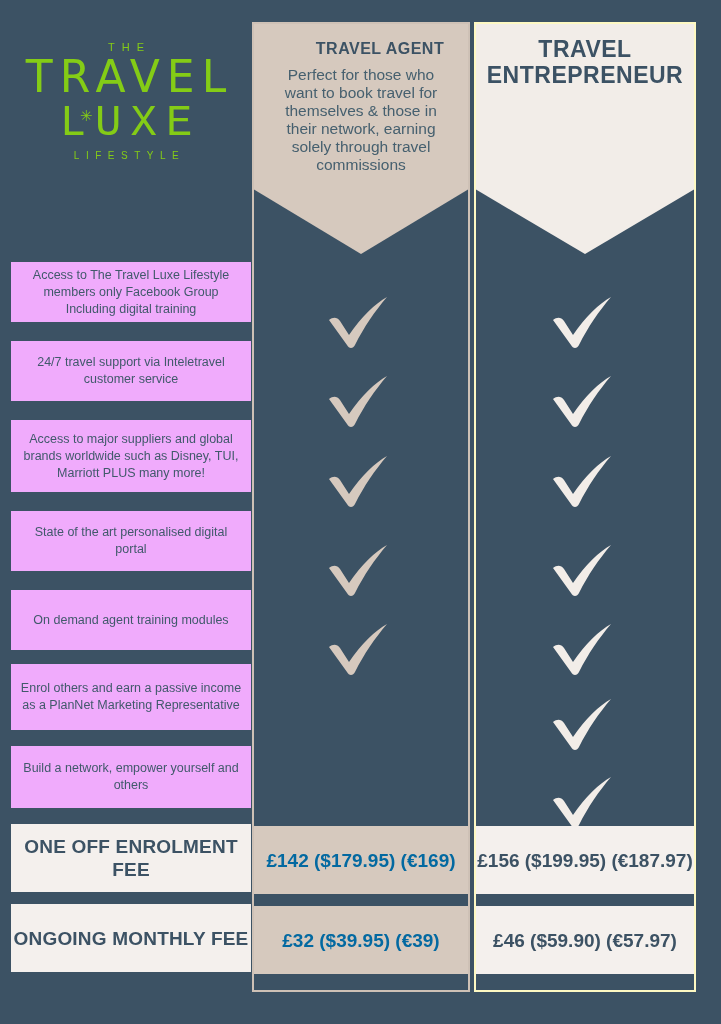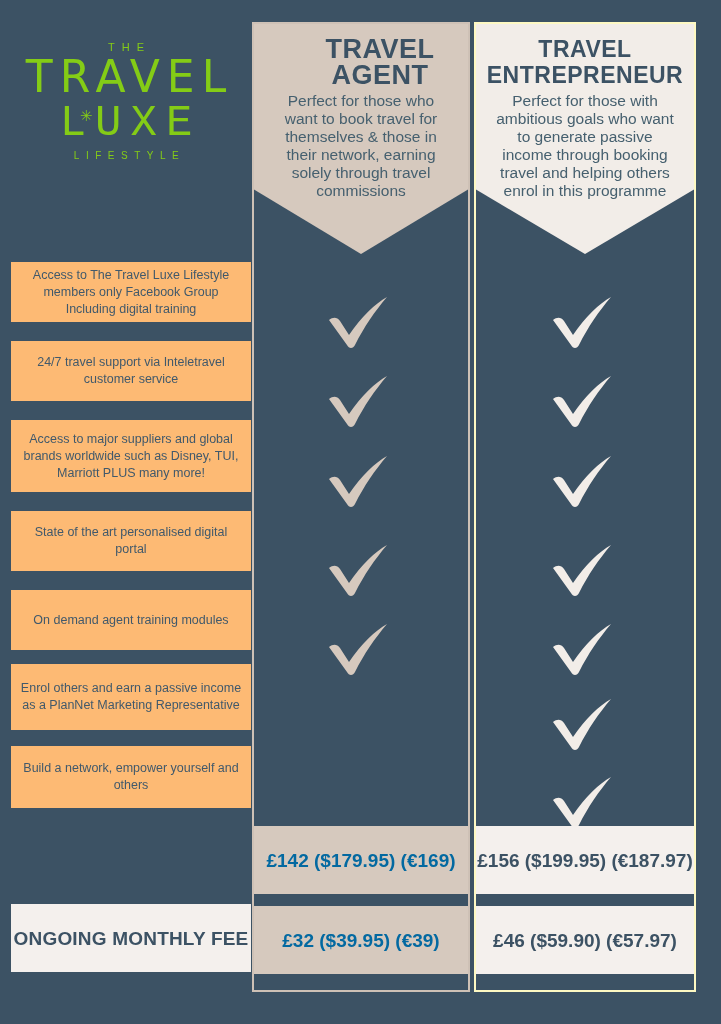--- a/index.html
+++ b/index.html
@@ -70,21 +70,21 @@
     font-weight: 400;
     padding-left: 7px;
     padding-top: 2px;
   }
 
   
   .feat-box {
     position: absolute;
     left: 11px;
     width: 240px;
-    background: #fdba74;
+    background: #f0abfc;
     color: #41596b;
     display: flex;
     align-items: center;
     justify-content: center;
     text-align: center;
     font-size: 12.5px;
     line-height: 17px;
     padding: 4px 8px;
   }
 
@@ -133,21 +133,21 @@
   }
   #banner-agent { background: #d6c9be; }
   #banner-entre { background: #f2ede8; }
 
   .plan-title {
     color: #3c5264;
     font-weight: bold;
     line-height: 26px;
     letter-spacing: 0.5px;
   }
-  #title-agent { font-size: 27px; margin-left: 38px; }
+  #title-agent { font-size: 16px; margin-left: 38px; }
   #title-entre { font-size: 23px; }
 
   .plan-desc {
     color: #46606f;
     font-size: 15.5px;
     line-height: 18px;
     padding: 4px 10px 0 10px;
   }
 
   
@@ -196,20 +196,21 @@
   </div>
 
   <div class="feat-box" style="top:262px;height:60px">Access to The Travel Luxe Lifestyle members only Facebook Group Including digital training</div>
   <div class="feat-box" style="top:341px;height:60px">24/7 travel support via Inteletravel customer service</div>
   <div class="feat-box" style="top:420px;height:72px">Access to major suppliers and global brands worldwide such as Disney, TUI, Marriott PLUS many more!</div>
   <div class="feat-box" style="top:511px;height:60px">State of the art personalised digital portal</div>
   <div class="feat-box" style="top:664px;height:66px">Enrol others and earn a passive income as a PlanNet Marketing Representative</div>
   <div class="feat-box" style="top:590px;height:60px">On demand agent training modules</div>
   <div class="feat-box" style="top:746px;height:62px">Build a network, empower yourself and others</div>
 
+  <div class="price-label-box" style="top:824px;height:68px">ONE OFF ENROLMENT FEE</div>
   <div class="price-label-box" style="top:904px;height:68px">ONGOING MONTHLY FEE</div>
 
   <div class="plan-col" id="col-agent">
     <div class="col-body">
 
       <div class="banner" id="banner-agent">
         <div class="plan-title" id="title-agent">TRAVEL AGENT</div>
         <div class="plan-desc">Perfect for those who want to book travel for themselves &amp; those in their network, earning solely through travel commissions</div>
       </div>
 
@@ -242,21 +243,20 @@
       <div class="price-cell price-agent" style="top:802px;height:68px">£142 ($179.95) (€169)</div>
       <div class="price-cell price-agent" style="top:882px;height:68px">£32 ($39.95) (€39)</div>
     </div>
   </div>
 
   <div class="plan-col" id="col-entre">
     <div class="col-body">
 
       <div class="banner" id="banner-entre">
         <div class="plan-title" id="title-entre">TRAVEL ENTREPRENEUR</div>
-        <div class="plan-desc">Perfect for those with ambitious goals who want to generate passive income through booking travel and helping others enrol in this programme</div>
       </div>
 
       <div class="check" style="left:71px; top:268px">
         <svg viewBox="0 0 72 60">
             <path d="M6 28 C10 25 14 25 17 29 L26 43 C39 24 52 12 64 5 C52 19 41 35 32 53 C30 57 26 57 24 53 Z" fill="#f2ede8"></path>
           </svg>
       </div>
       <div class="check" style="left:71px; top:347px">
         <svg viewBox="0 0 72 60">
             <path d="M6 28 C10 25 14 25 17 29 L26 43 C39 24 52 12 64 5 C52 19 41 35 32 53 C30 57 26 57 24 53 Z" fill="#f2ede8"></path>

